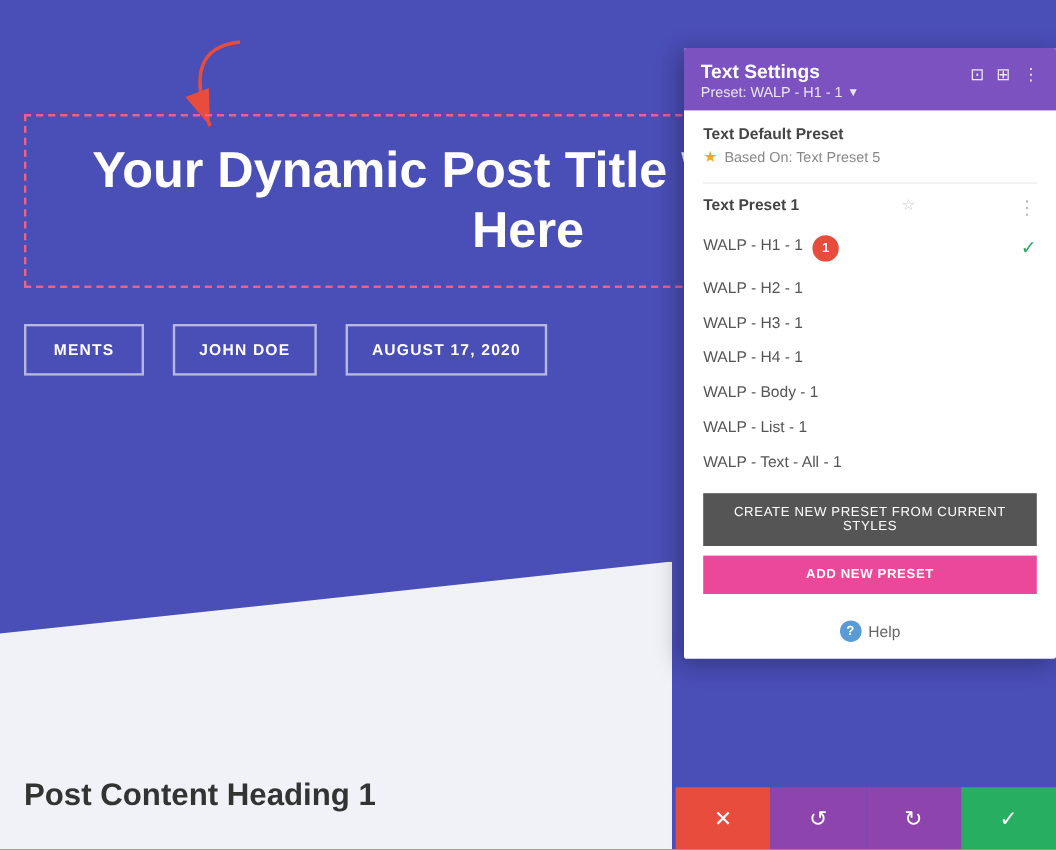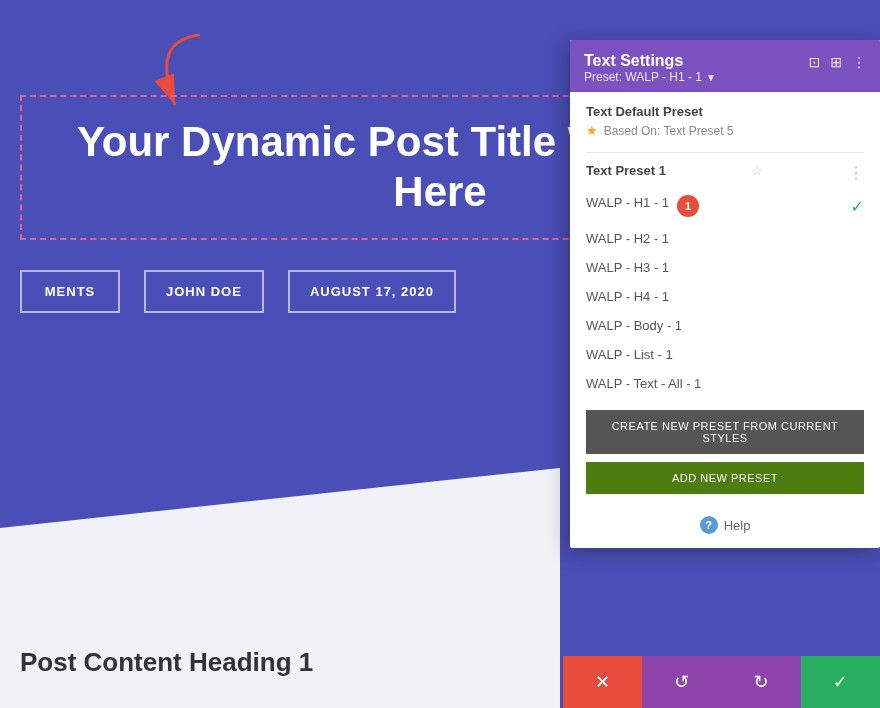--- a/index.html
+++ b/index.html
@@ -218,24 +218,24 @@
       font-weight: 400;
       letter-spacing: 0.5px;
       border: none;
       cursor: pointer;
       margin-bottom: 8px;
       text-transform: uppercase;
     }
     .btn-add-preset {
       width: 100%;
       padding: 10px;
-      background: #4d7c0f;
+      background: #ec4899;
       color: #ffffff;
       font-size: 11px;
-      font-weight: 400;
+      font-weight: 700;
       letter-spacing: 0.5px;
       border: none;
       cursor: pointer;
       text-transform: uppercase;
     }
 
     .panel-help {
       display: flex;
       align-items: center;
       justify-content: center;

